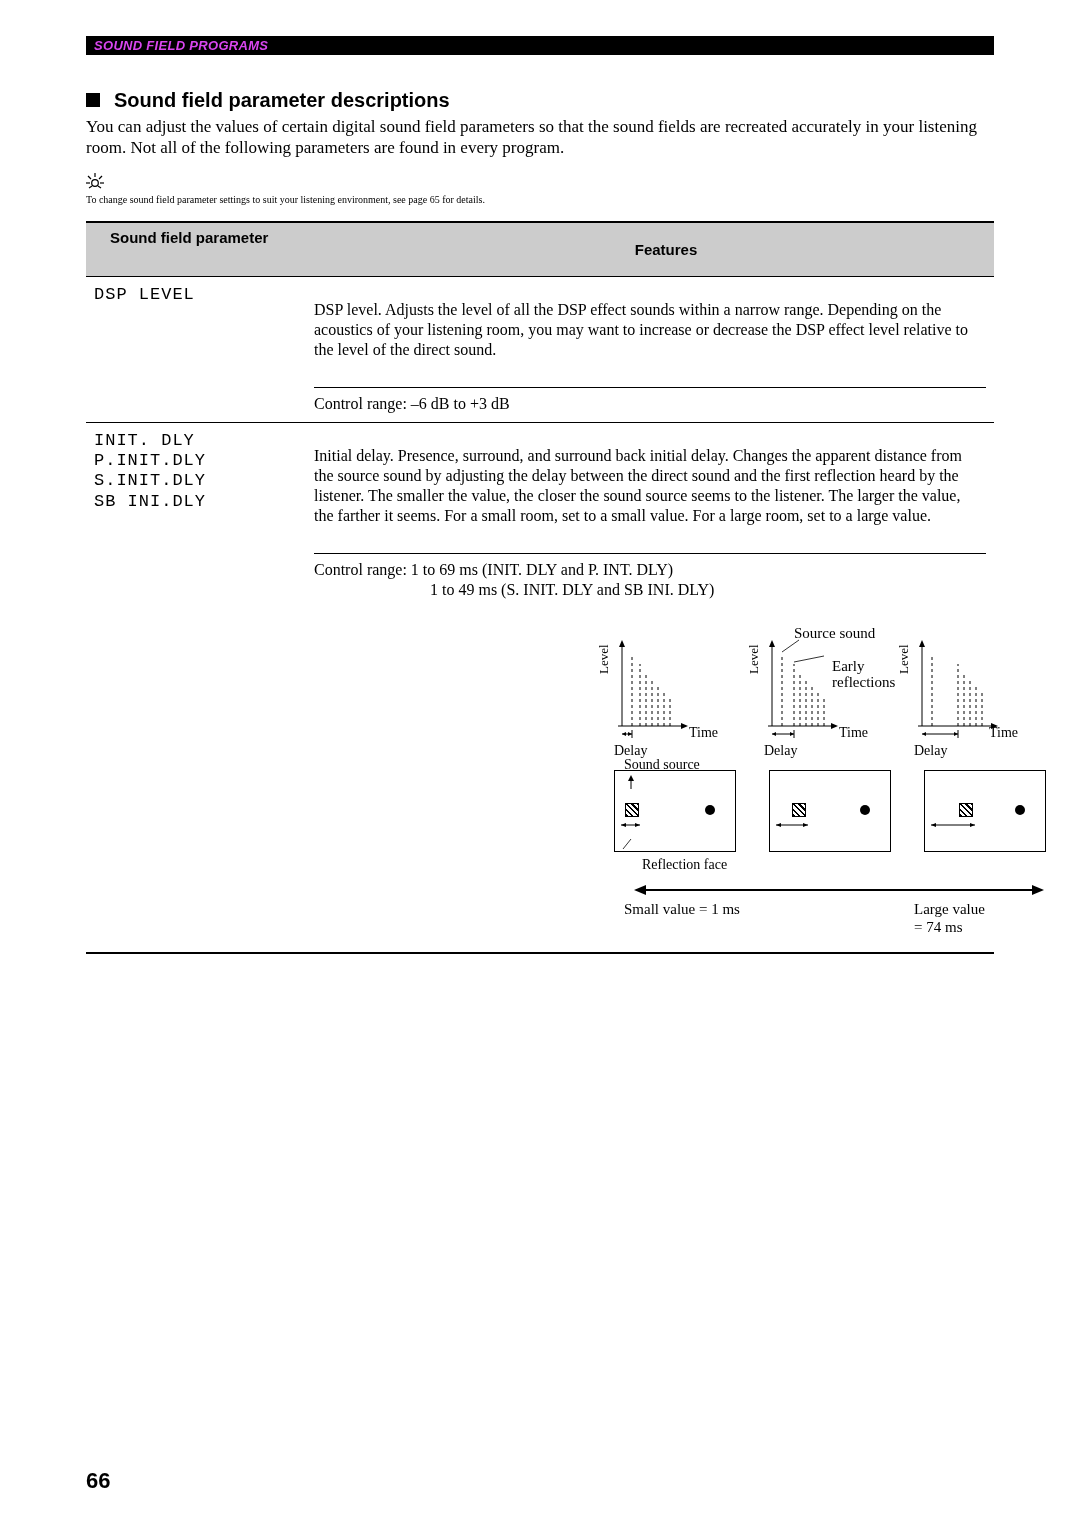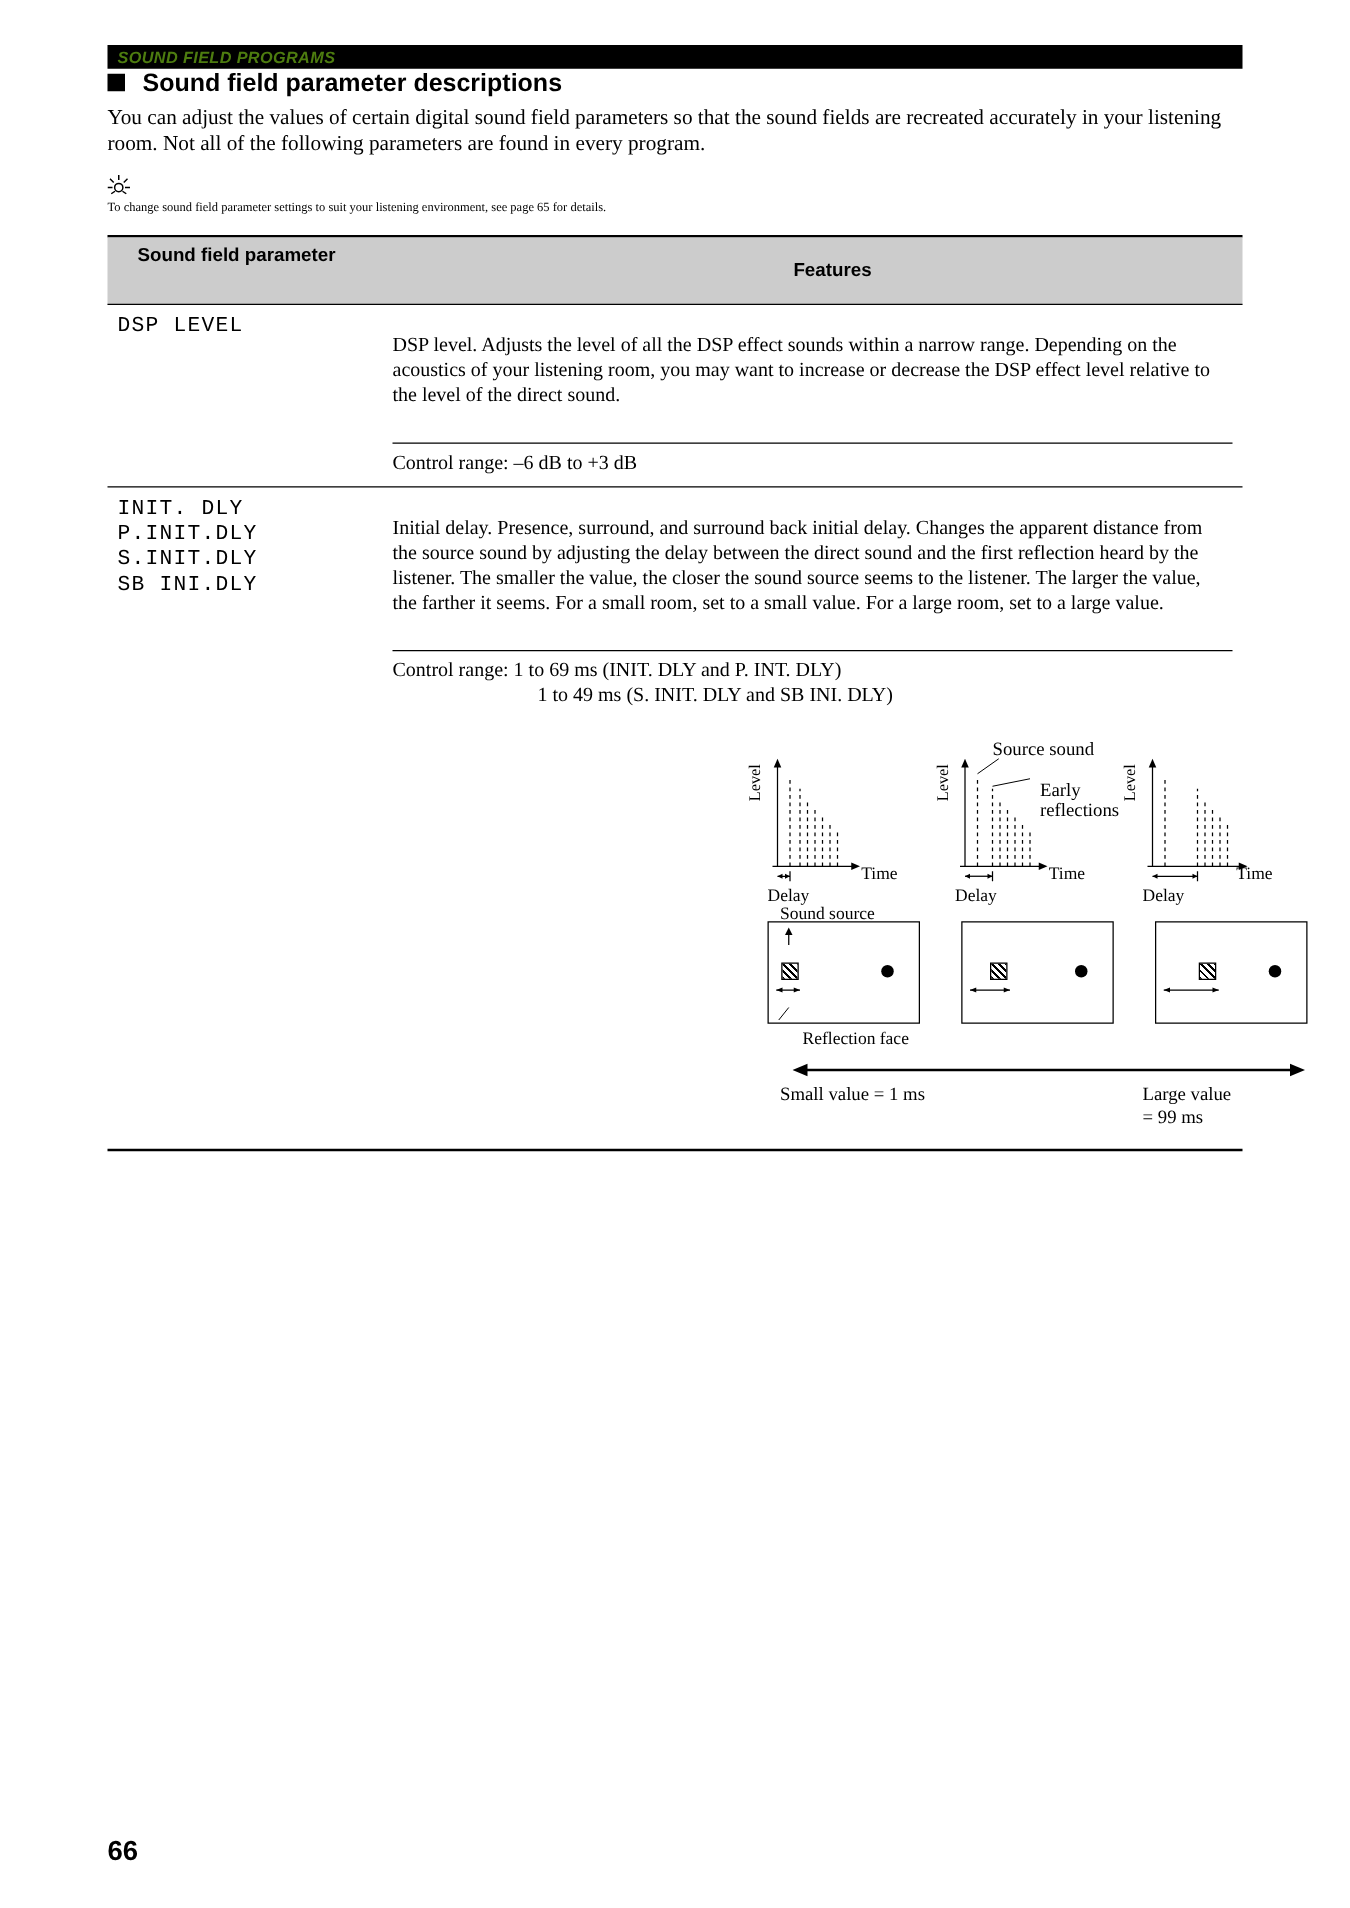--- a/index.html
+++ b/index.html
@@ -10,30 +10,30 @@
     color: #000;
     width: 1080px;
     height: 1526px;
     position: relative;
   }
   .page {
     padding: 36px 86px 0 86px;
   }
   .header-bar {
     background: #000;
-    color: #4d7c0f;
+    color: #d946ef;
     font-family: Arial, Helvetica, sans-serif;
     font-weight: bold;
     font-style: italic;
     font-size: 13px;
     padding: 2px 8px;
     letter-spacing: 0.3px;
   }
   .section-title {
-    margin-top: 1px;
+    margin-top: 34px;
     font-family: Arial, Helvetica, sans-serif;
     font-weight: bold;
     font-size: 20px;
   }
   .section-title .black-square {
     display: inline-block;
     width: 14px;
     height: 14px;
     background: #000;
     margin-right: 14px;
@@ -389,21 +389,21 @@
           <div class="refl-label">Reflection face</div>
 
           <div class="range-arrow">
             <svg width="410" height="14">
               <line x1="8" y1="7" x2="402" y2="7" stroke="#000" stroke-width="2"></line>
               <polygon points="0,7 12,2 12,12" fill="#000"></polygon>
               <polygon points="410,7 398,2 398,12" fill="#000"></polygon>
             </svg>
           </div>
           <div class="small-val">Small value = 1 ms</div>
-          <div class="large-val">Large value = 99 ms</div>
+          <div class="large-val">Large value = 74 ms</div>
 
         </div>
       </div>
     </div>
   </div>
 
 </div>
 
 <div class="page-number">66</div>
 

